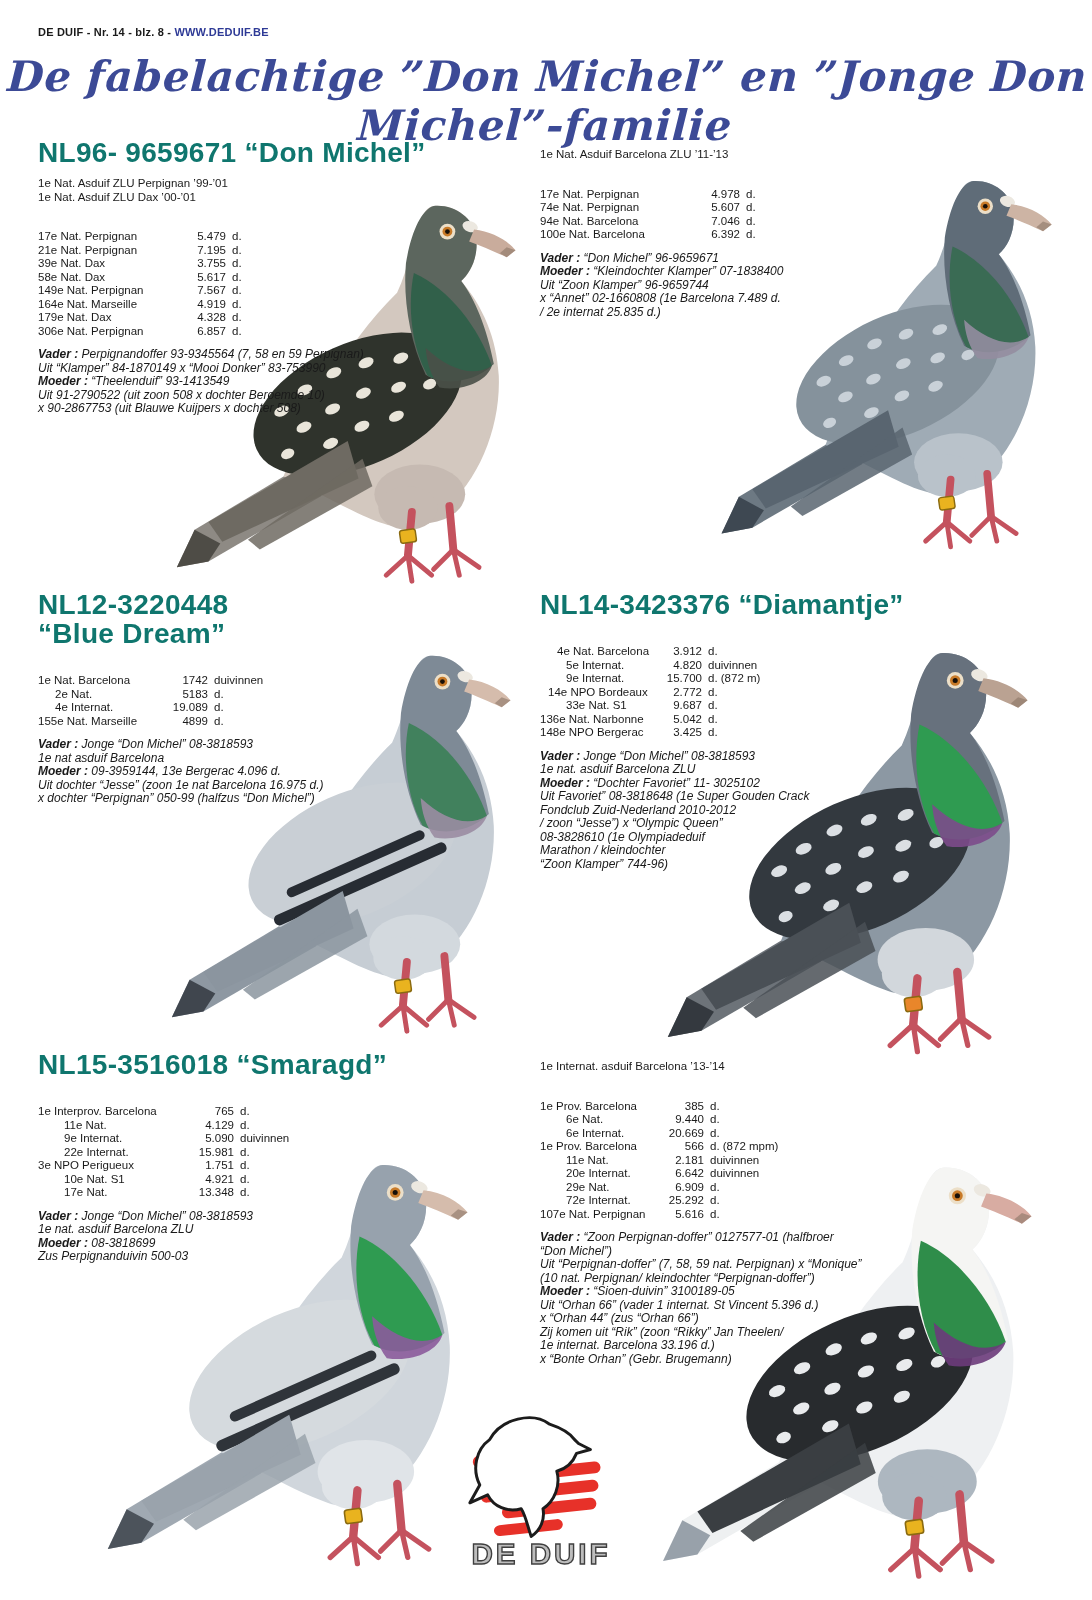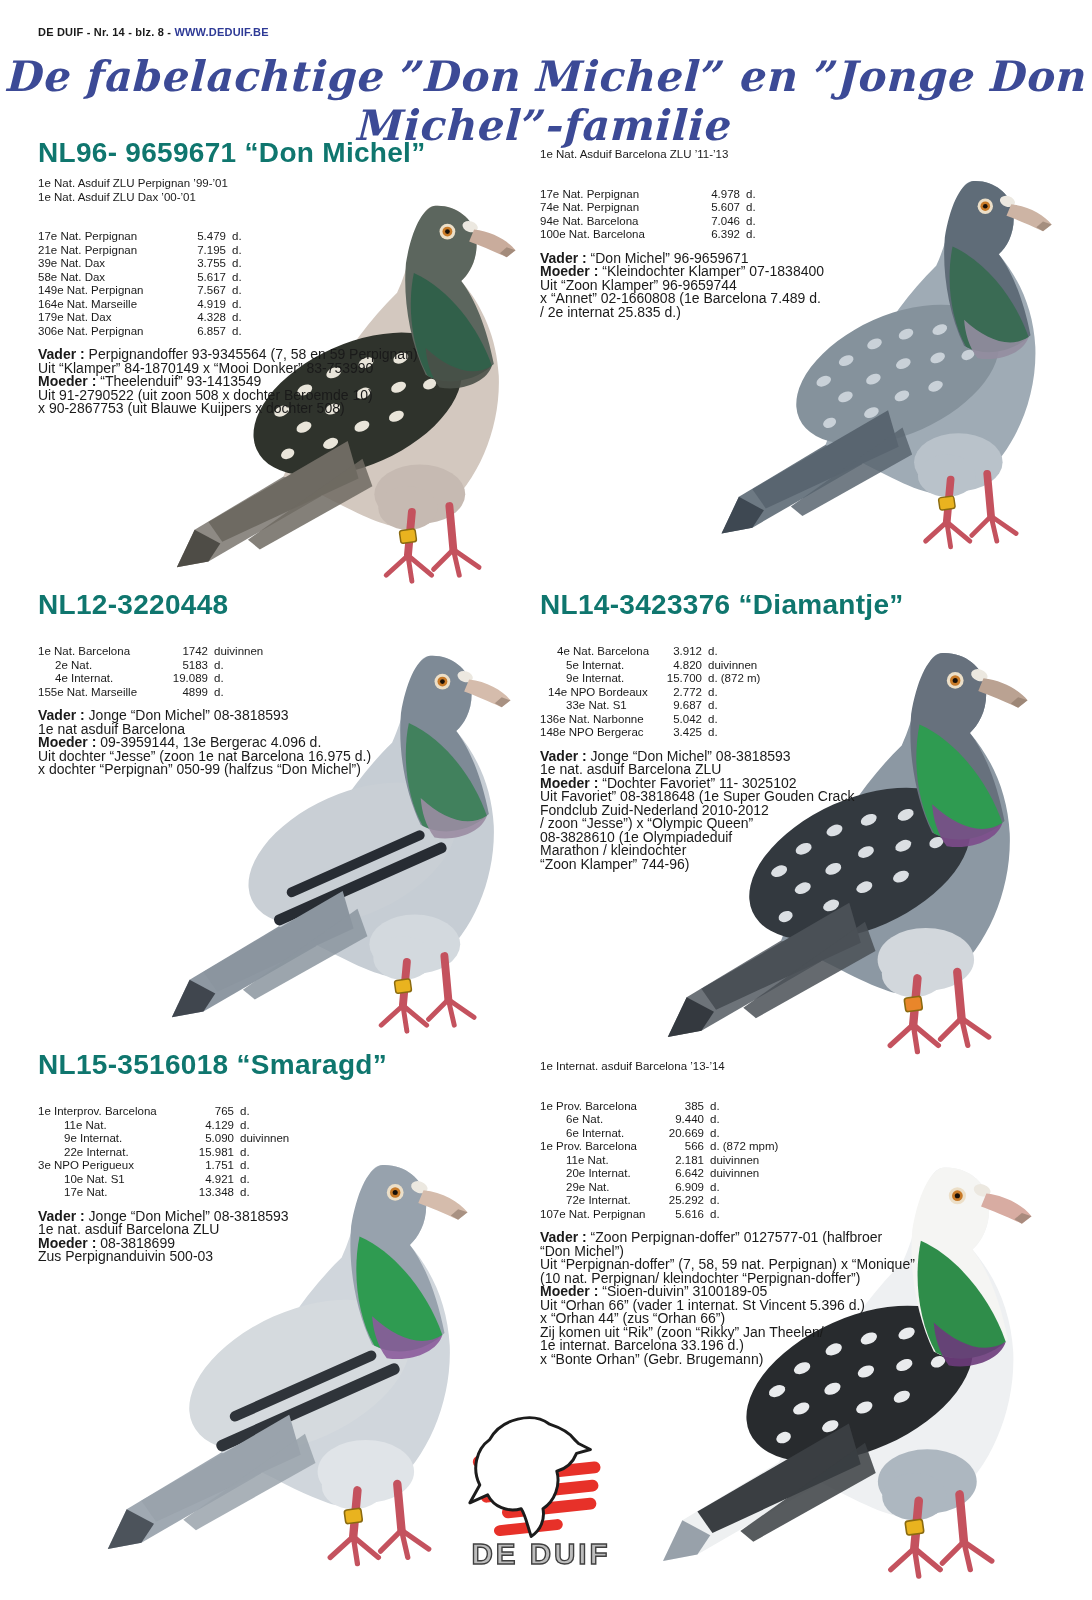--- a/index.html
+++ b/index.html
@@ -31,21 +31,21 @@
   .res-row { display:flex; }
   .res-label { flex:none; box-sizing:border-box; }
   .sec0 .res-label{width:138px} .sec1 .res-label{width:150px}
   .sec2 .res-label{width:120px} .sec3 .res-label{width:112px}
   .sec4 .res-label{width:146px} .sec5 .res-label{width:114px}
   .res-row.ind1 .res-label{padding-left:8px}
   .res-row.ind2 .res-label{padding-left:17px}
   .res-row.ind3 .res-label{padding-left:26px}
   .res-value { flex:none; width:50px; text-align:right; }
   .res-unit { margin-left:6px; white-space:nowrap; }
-  .pedigree { margin-top:10px; font-size:14px; line-height:13.5px; }
+  .pedigree { margin-top:10px; font-size:12px; line-height:13.5px;font-style:italic; }
   .ped-line b { font-weight:bold; }
   
   .pigeon { position:absolute; z-index:1; }
   .pg0 { left:165px; top:182px;  width:395px; height:425px; }
   .pg1 { left:710px; top:158px;  width:385px; height:414px; }
   .pg2 { left:160px; top:632px;  width:395px; height:425px; }
   .pg3 { left:655px; top:628px;  width:420px; height:451px; }
   .pg4 { left:95px;  top:1140px; width:420px; height:451px; }
   .pg5 { left:650px; top:1142px; width:430px; height:462px; }
   
@@ -228,20 +228,21 @@
         <div class="ped-line"><b>Moeder :</b><span> “Kleindochter Klamper” 07-1838400</span></div>
         <div class="ped-line"><b></b><span>Uit “Zoon Klamper” 96-9659744</span></div>
         <div class="ped-line"><b></b><span>x “Annet” 02-1660808 (1e Barcelona 7.489 d.</span></div>
         <div class="ped-line"><b></b><span>/ 2e internat 25.835 d.)</span></div>
       </div>
   </div>
 
   <div class="section sec2">
     <div class="sec-title">
         <div class="title-line">NL12-3220448</div>
+        <div class="title-line">“Blue Dream”</div>
       </div>
     <div class="subtitles"></div>
     <div class="results">
         <div class="res-row">
           <span class="res-label">1e Nat. Barcelona</span>
           <span class="res-value">1742</span>
           <span class="res-unit">duivinnen</span>
         </div>
         <div class="res-row ind2">
           <span class="res-label">2e Nat.</span>

